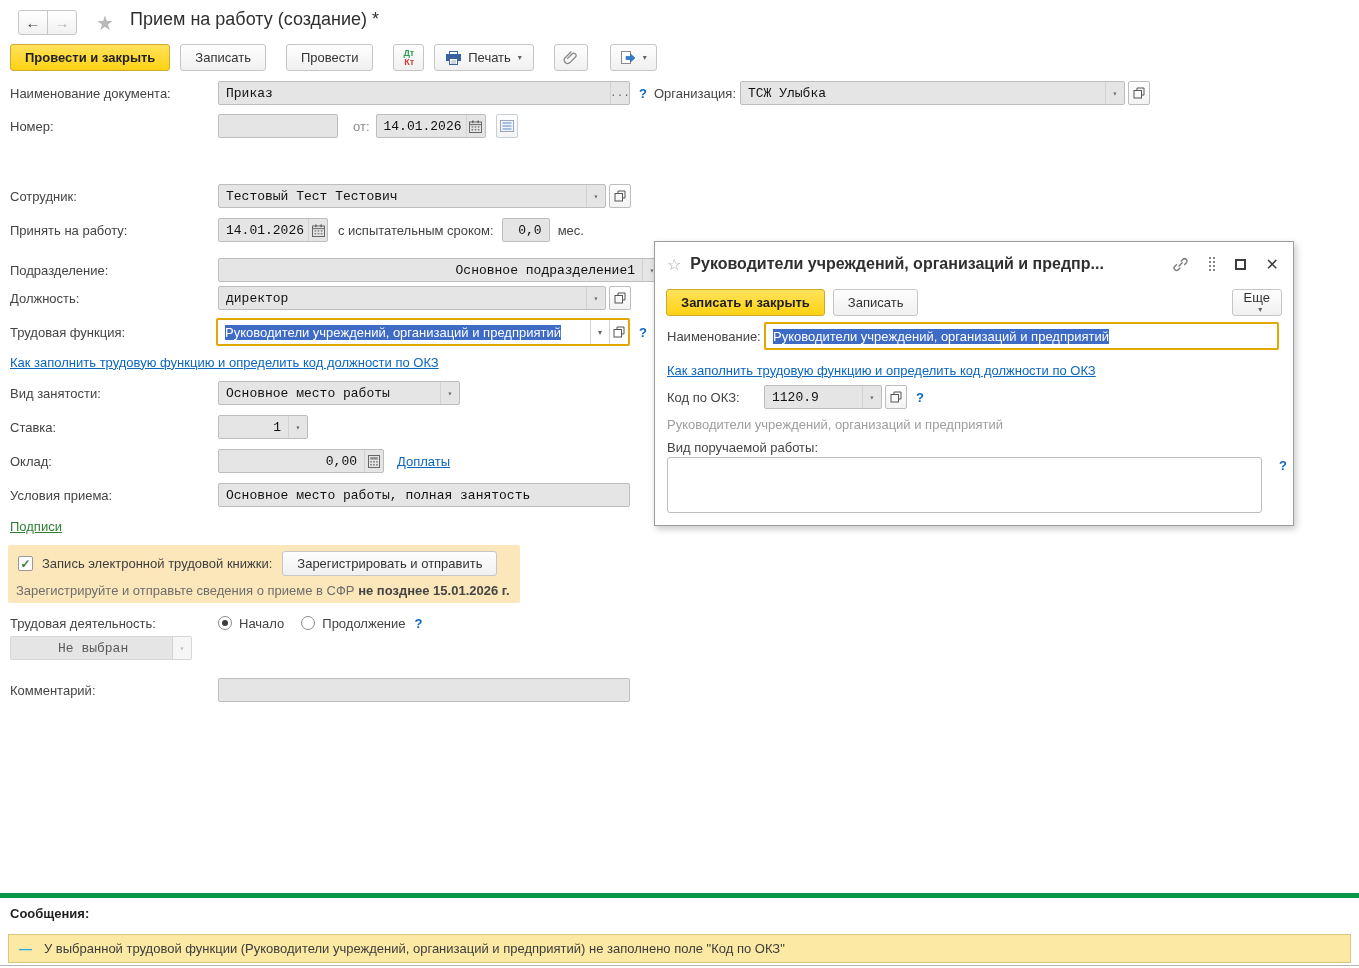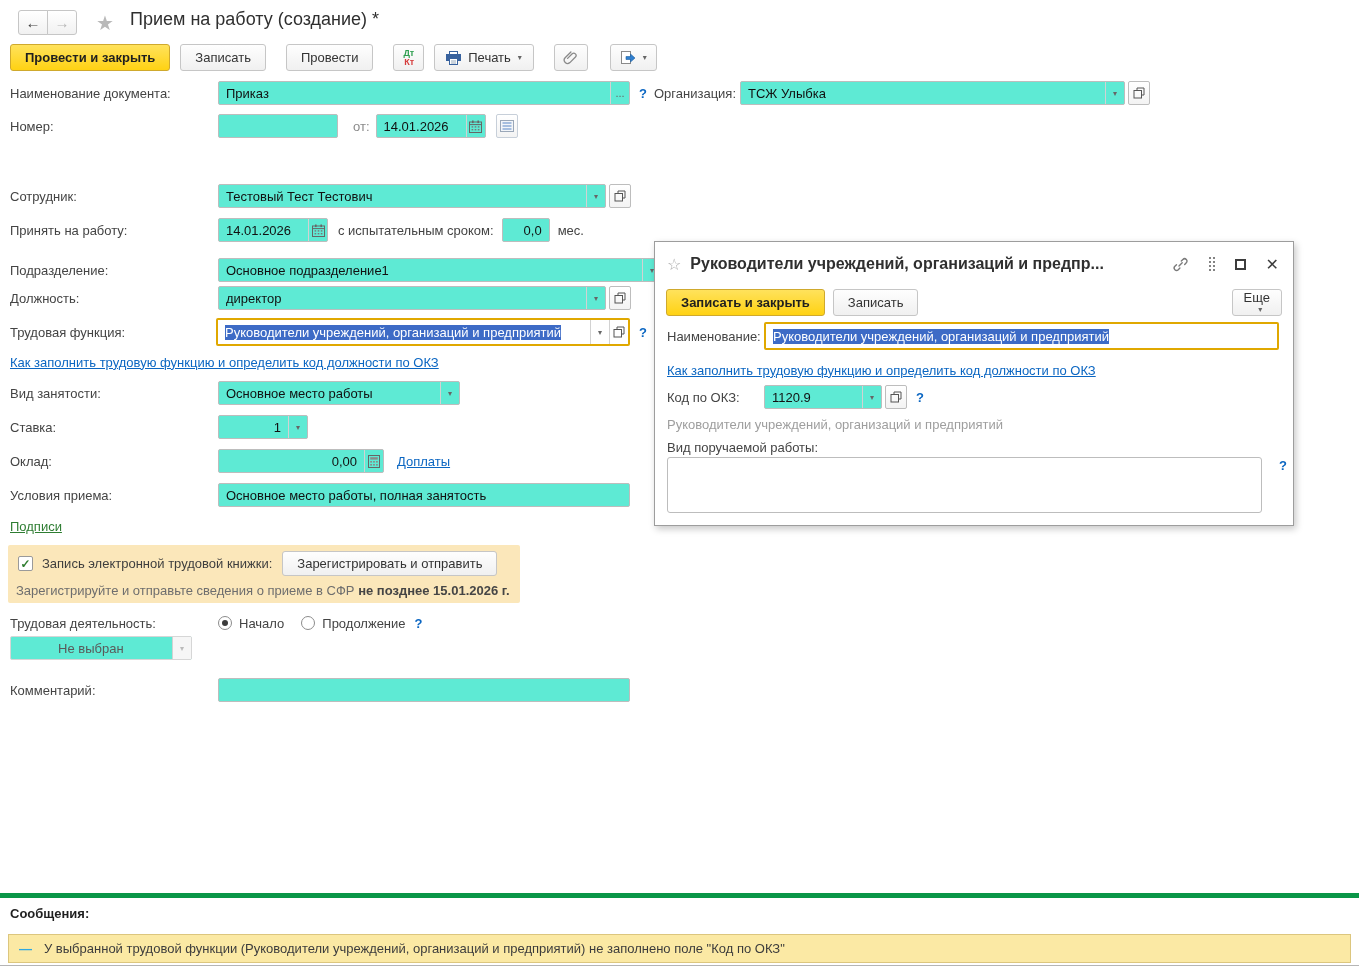--- a/index.html
+++ b/index.html
@@ -24,21 +24,21 @@
   .btn.primary { background:linear-gradient(#ffe25c,#ffd213); border-color:#cfa92d; font-weight:bold; color:#1f1f1f; }
   .btn .caret { font-size:8px; color:#666; margin-left:7px; }
   .btn.iconbtn { padding:0 9px; }
   .dtkt { display:flex; flex-direction:column; line-height:9px; font-size:9px; font-weight:bold; }
   .dtkt .dt { color:#2e9e4f; align-self:flex-start; }
   .dtkt .kt { color:#d53b3b; align-self:flex-end; }
 
   
   .frow { position:absolute; left:10px; display:flex; align-items:center; height:24px; }
   .flabel { width:208px; flex:none; color:#444; }
-  .fieldbox { display:flex; align-items:center; height:24px; border:1px solid #bdbdbd; border-radius:2px; background:#5eead4; }
+  .fieldbox { display:flex; align-items:center; height:24px; border:1px solid #bdbdbd; border-radius:2px; background:#e5e5e5;font-family:Liberation Mono, monospace; }
   .fval { padding:0 7px; color:#111; flex:1; white-space:nowrap; overflow:hidden; }
   .fval.num { text-align:right; }
   .seg { width:19px; align-self:stretch; display:flex; align-items:center; justify-content:center;
          border-left:1px solid #d2d2d2; color:#666; font-size:8px; cursor:pointer; flex:none; }
   .sq { width:22px; height:24px; border:1px solid #bdbdbd; border-radius:2px; background:linear-gradient(#fff,#f3f3f3);
         margin-left:3px; display:flex; align-items:center; justify-content:center; cursor:pointer; flex:none; }
   .help { color:#0b66c2; font-weight:bold; margin-left:9px; cursor:pointer; }
   .link { color:#0b66c2; text-decoration:underline; cursor:pointer; white-space:nowrap; }
   .glink { color:#2e7d32; text-decoration:underline; cursor:pointer; }
   .sel { background:#3d6bc6; color:#fff; }
@@ -238,21 +238,21 @@
     </div>
     <span style="margin-left:10px; color:#444;">с испытательным сроком:</span>
     <div class="fieldbox" style="width:48px; margin-left:8px;">
       <span class="fval num">0,0</span>
     </div>
     <span style="margin-left:8px; color:#444;">мес.</span>
   </div>
 
   <div class="frow" style="top:258px;">
     <span class="flabel">Подразделение:</span>
-    <div class="fieldbox" style="width:444px;">
+    <div class="fieldbox" style="width:444px;text-align:right;">
       <span class="fval">Основное подразделение1</span>
       <span class="seg">▾</span>
     </div>
     <div class="sq">
       <span style="display:flex;">
           <svg width="12" height="12" viewBox="0 0 12 12">
             <rect x="1" y="3.5" width="7.5" height="7.5" fill="none" stroke="#555"></rect>
             <path d="M4 3.5 V1 h7 v7 h-2.5" fill="none" stroke="#555"></path>
           </svg>
         </span>

